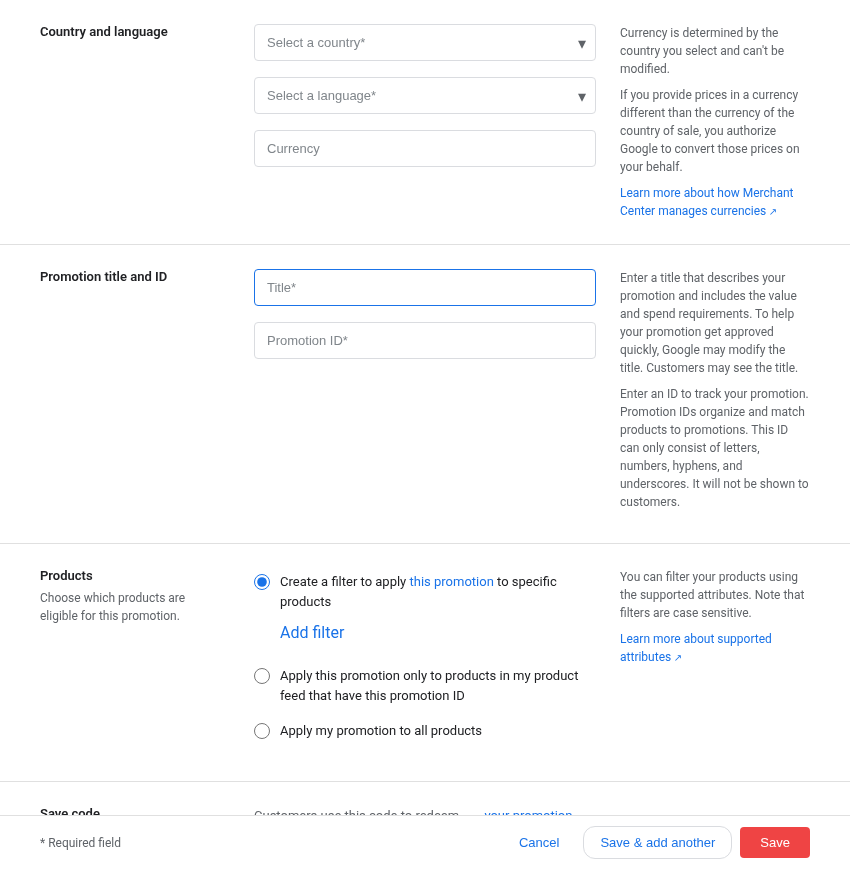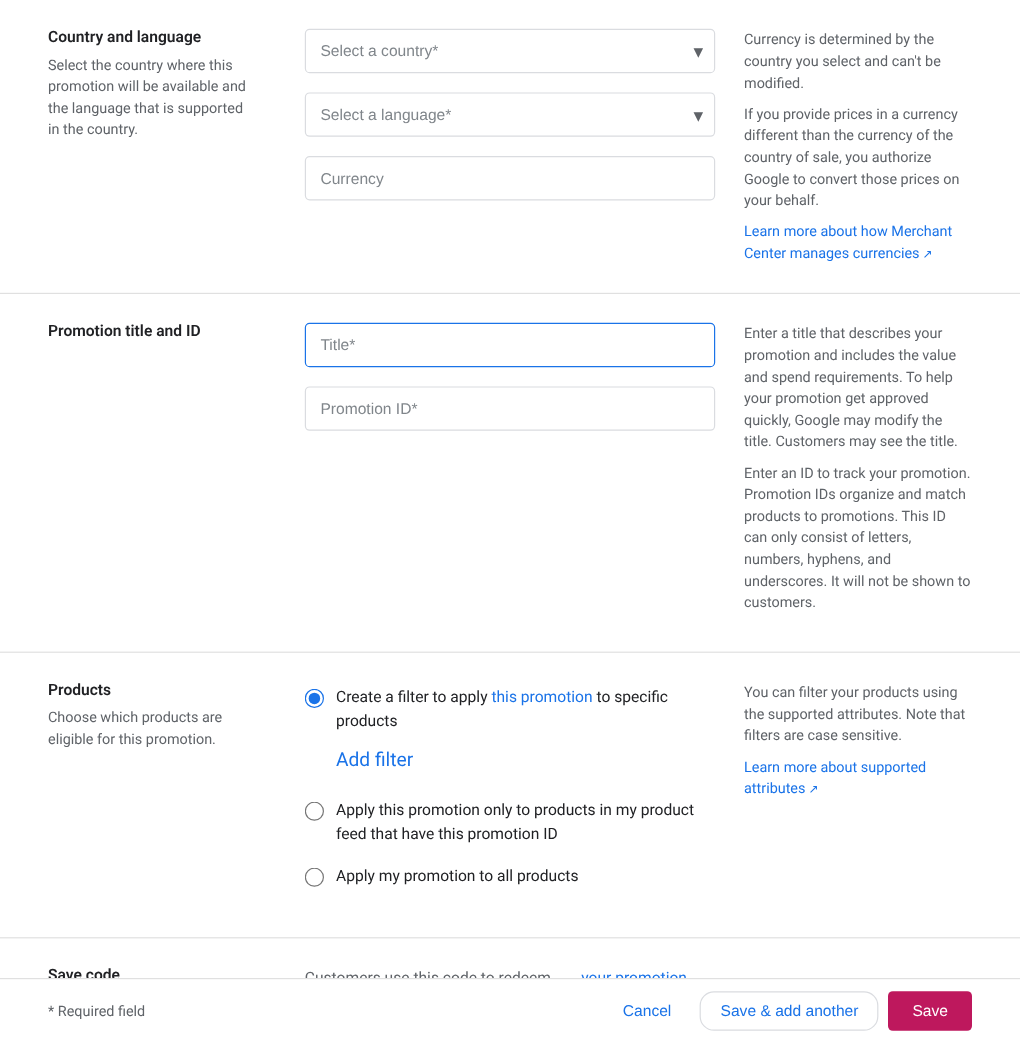--- a/index.html
+++ b/index.html
@@ -151,20 +151,21 @@
       display: flex;
       align-items: center;
       justify-content: space-between;
     }
     .footer-left {
       font-size: 12px;
       color: #5f6368;
     }
     .footer-right {
       display: flex;
+      align-items: center;
       gap: 8px;
     }
     .btn-cancel {
       background: transparent;
       border: none;
       color: #1a73e8;
       font-size: 13px;
       font-weight: 500;
       padding: 8px 16px;
       cursor: pointer;
@@ -174,21 +175,21 @@
       background: transparent;
       border: 1px solid #dadce0;
       color: #1a73e8;
       font-size: 13px;
       font-weight: 500;
       padding: 8px 16px;
       cursor: pointer;
       border-radius: 12px;
     }
     .btn-save {
-      background: #be185d;
+      background: #ef4444;
       border: none;
       color: #fff;
       font-size: 13px;
       font-weight: 500;
       padding: 8px 20px;
       cursor: pointer;
       border-radius: 4px;
     }
 
     .link-external::after {
@@ -204,21 +205,20 @@
     }
   </style>
 </head>
 <body>
 
 <div class="main-content">
 
   <div class="section">
     <div class="section-left">
       <h3>Country and language</h3>
-      <p>Select the country where this promotion will be available and the language that is supported in the country.</p>
     </div>
     <div class="section-center">
       <div class="form-field">
         <div class="select-wrapper">
           <select><option value="">Select a country*</option></select>
           <span class="select-arrow">▾</span>
         </div>
       </div>
       <div class="form-field">
         <div class="select-wrapper">

